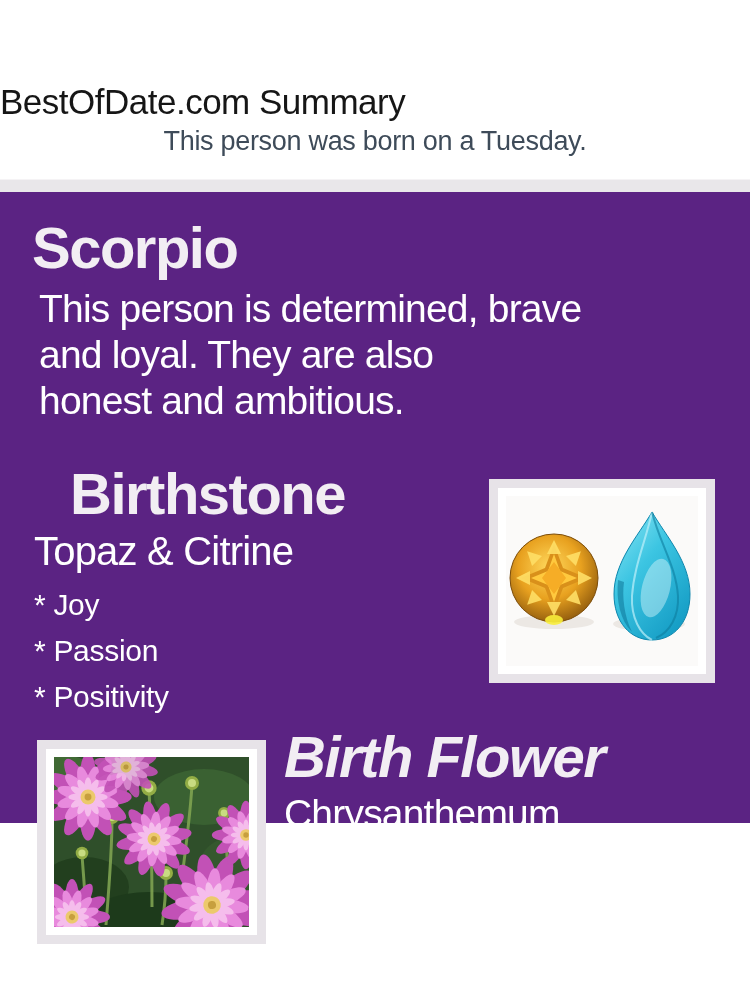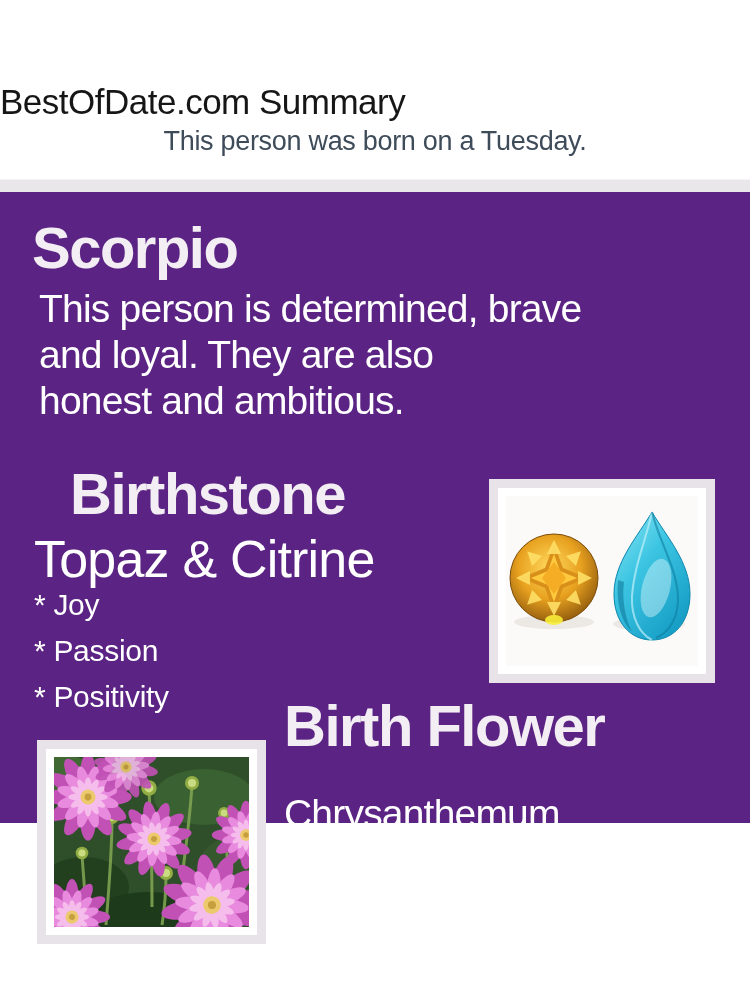--- a/index.html
+++ b/index.html
@@ -33,27 +33,27 @@
     letter-spacing:-1.5px; line-height:1; white-space:nowrap;
   }
   #scorpio-heading { left:32px; top:27px; }
   #zodiac-desc {
     position:absolute; left:39px; top:94px; width:690px;
     font-size:39px; line-height:46px; color:#ffffff; letter-spacing:-0.8px;
     white-space:pre-line;
   }
   #birthstone-heading { left:36px; top:273px;margin-left:34px; }
   #birthstone-names {
-    position:absolute; left:34px; top:337px; font-size:52px; color:#ffffff;
+    position:absolute; left:34px; top:337px; font-size:40px; color:#ffffff;
     letter-spacing:-0.8px; white-space:nowrap;
   }
   .trait-list { position:absolute; font-size:30px; color:#ffffff; letter-spacing:-0.3px; }
   .trait-list .trait { height:46px; line-height:34px; }
   #birthstone-traits { left:34px; top:396px; }
-  #birthflower-heading { left:284px; top:505px; }
+  #birthflower-heading { left:284px; top:536px;font-style:italic; }
   #birthflower-name {
     position:absolute; left:284px; top:600px; font-size:39px; color:#ffffff;
     letter-spacing:-0.8px; white-space:nowrap;
   }
   #birthflower-traits { left:284px; top:662px;font-style:italic; }
   
   .photo-frame {
     position:absolute; background:#e7e3e8; box-sizing:border-box; padding:9px;
   }
   .photo-mat { background:#ffffff; padding:8px; height:100%; box-sizing:border-box; }

